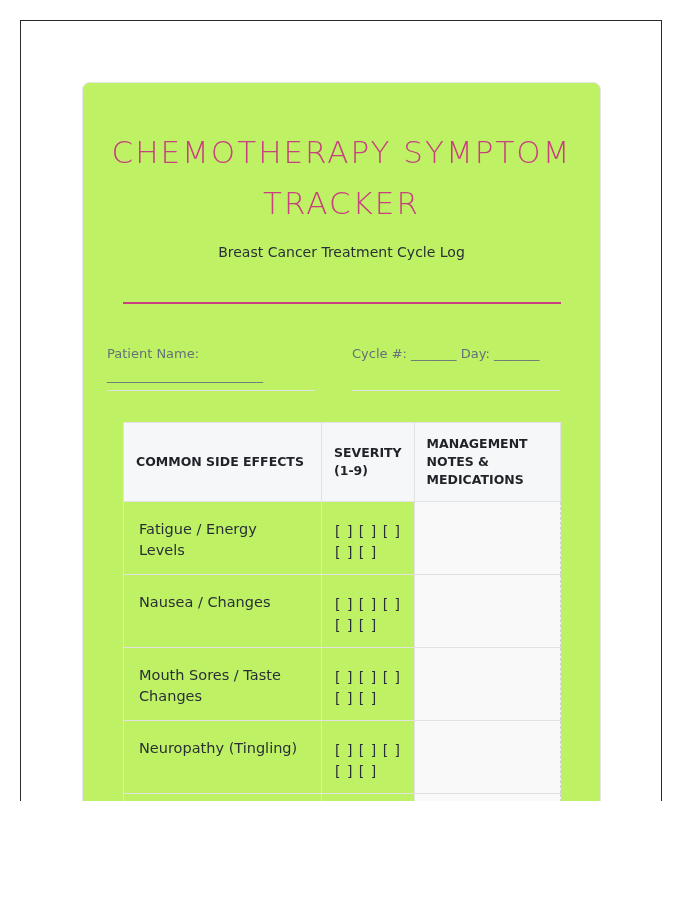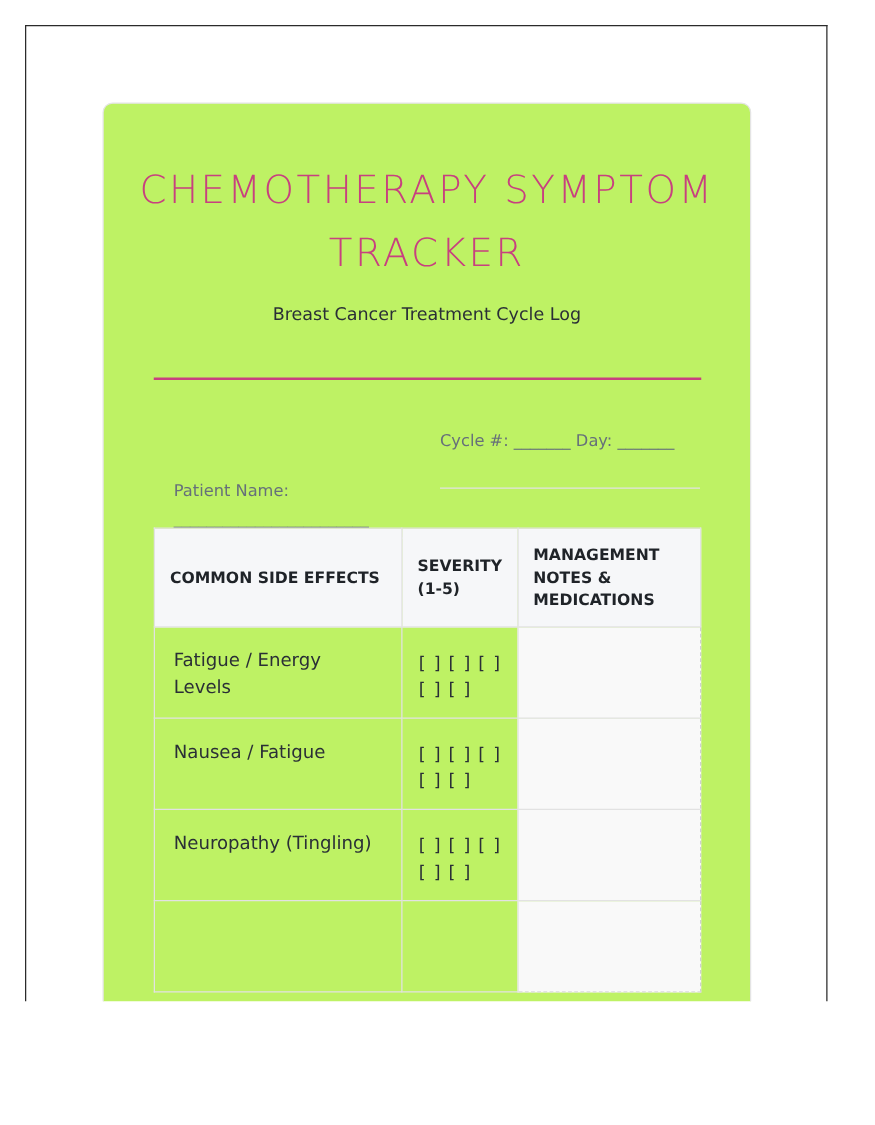--- a/index.html
+++ b/index.html
@@ -24,21 +24,21 @@
     text-align:center; color:#2a2f36; font-size:14px;
     font-family:"DejaVu Sans", sans-serif;
   }
   .rule {
     position:absolute; left:40px; top:219px; width:438px; height:2px; background:#c8407f;
   }
   .field {
     position:absolute; top:260px; width:208px; height:47px;
     border-bottom:1px solid #e2e2e2; color:#66707a; font-size:13px; line-height:22px;
   }
-  .field.left { left:56px;margin-top:40px; }
+  .field.left { left:24px; }
   .field.right { left:269px; }
   table.tracker {
     position:absolute; left:40px; top:339px; width:438px;
     border-collapse:collapse; font-family:"DejaVu Sans", sans-serif;
   }
   table.tracker th {
     background:#f6f7f9; color:#1f2328; font-size:12.5px; font-weight:bold;
     text-align:left; border:1px solid #e2e2e2; padding:0 12px; height:78px;
     line-height:18px;
   }
@@ -68,37 +68,46 @@
       <div>________________________</div>
     </div>
     <div class="field right">
       <div>Cycle #: _______ Day: _______</div>
     </div>
 
     <table class="tracker">
       <thead>
         <tr>
           <th class="col1">COMMON SIDE EFFECTS</th>
-          <th class="col2">SEVERITY (1-5)</th>
+          <th class="col2">SEVERITY (1-9)</th>
           <th>MANAGEMENT NOTES &amp; MEDICATIONS</th>
         </tr>
       </thead>
       <tbody>
         <tr>
           <td class="effect">
               <span>Fatigue / Energy Levels</span>
             </td>
           <td class="severity">
               <span>[ ] [ ] [ ] [ ] [ ]</span>
             </td>
           <td class="notes"></td>
         </tr>
         <tr>
           <td class="effect">
-              <span>Nausea / Fatigue</span>
+              <span>Nausea / Changes</span>
+            </td>
+          <td class="severity">
+              <span>[ ] [ ] [ ] [ ] [ ]</span>
+            </td>
+          <td class="notes"></td>
+        </tr>
+        <tr>
+          <td class="effect">
+              <span>Mouth Sores / Taste Changes</span>
             </td>
           <td class="severity">
               <span>[ ] [ ] [ ] [ ] [ ]</span>
             </td>
           <td class="notes"></td>
         </tr>
         <tr>
           <td class="effect">
               <span>Neuropathy (Tingling)</span>
             </td>

